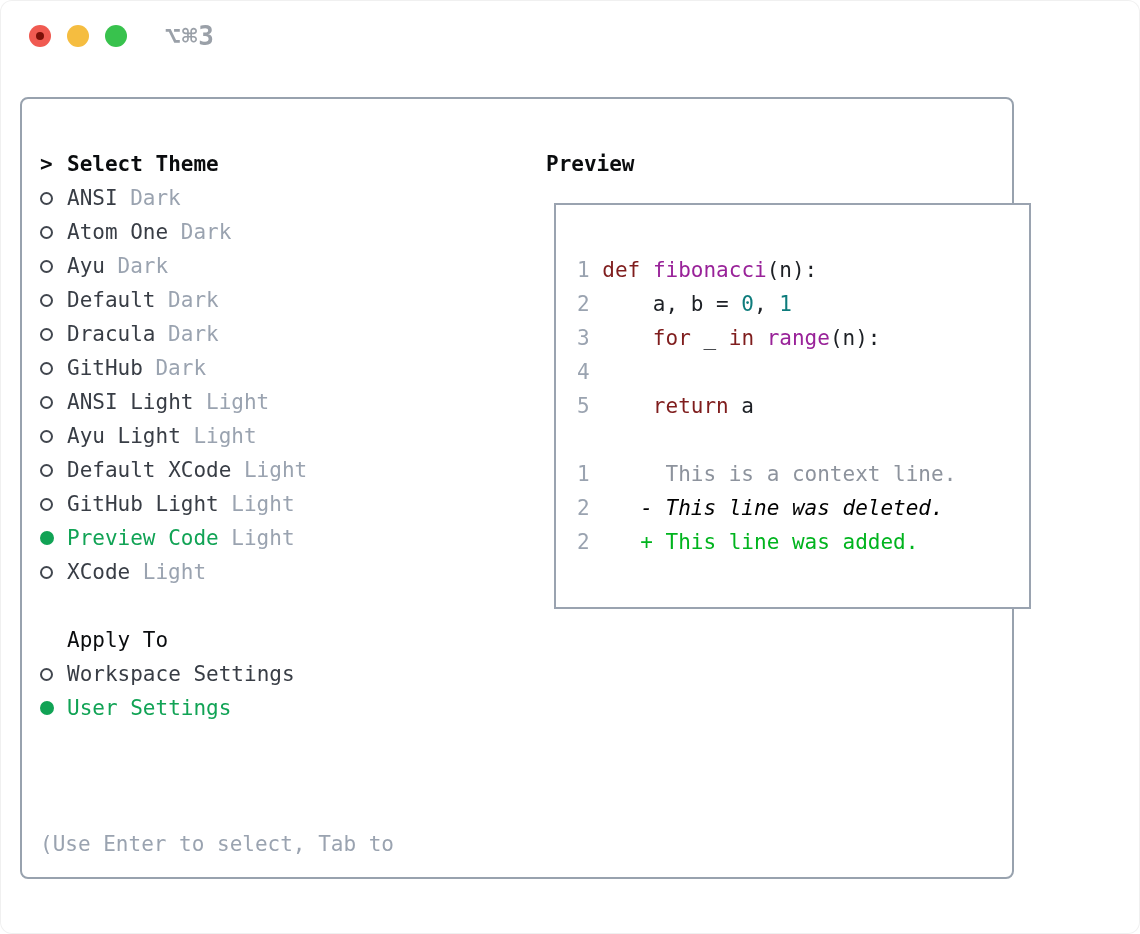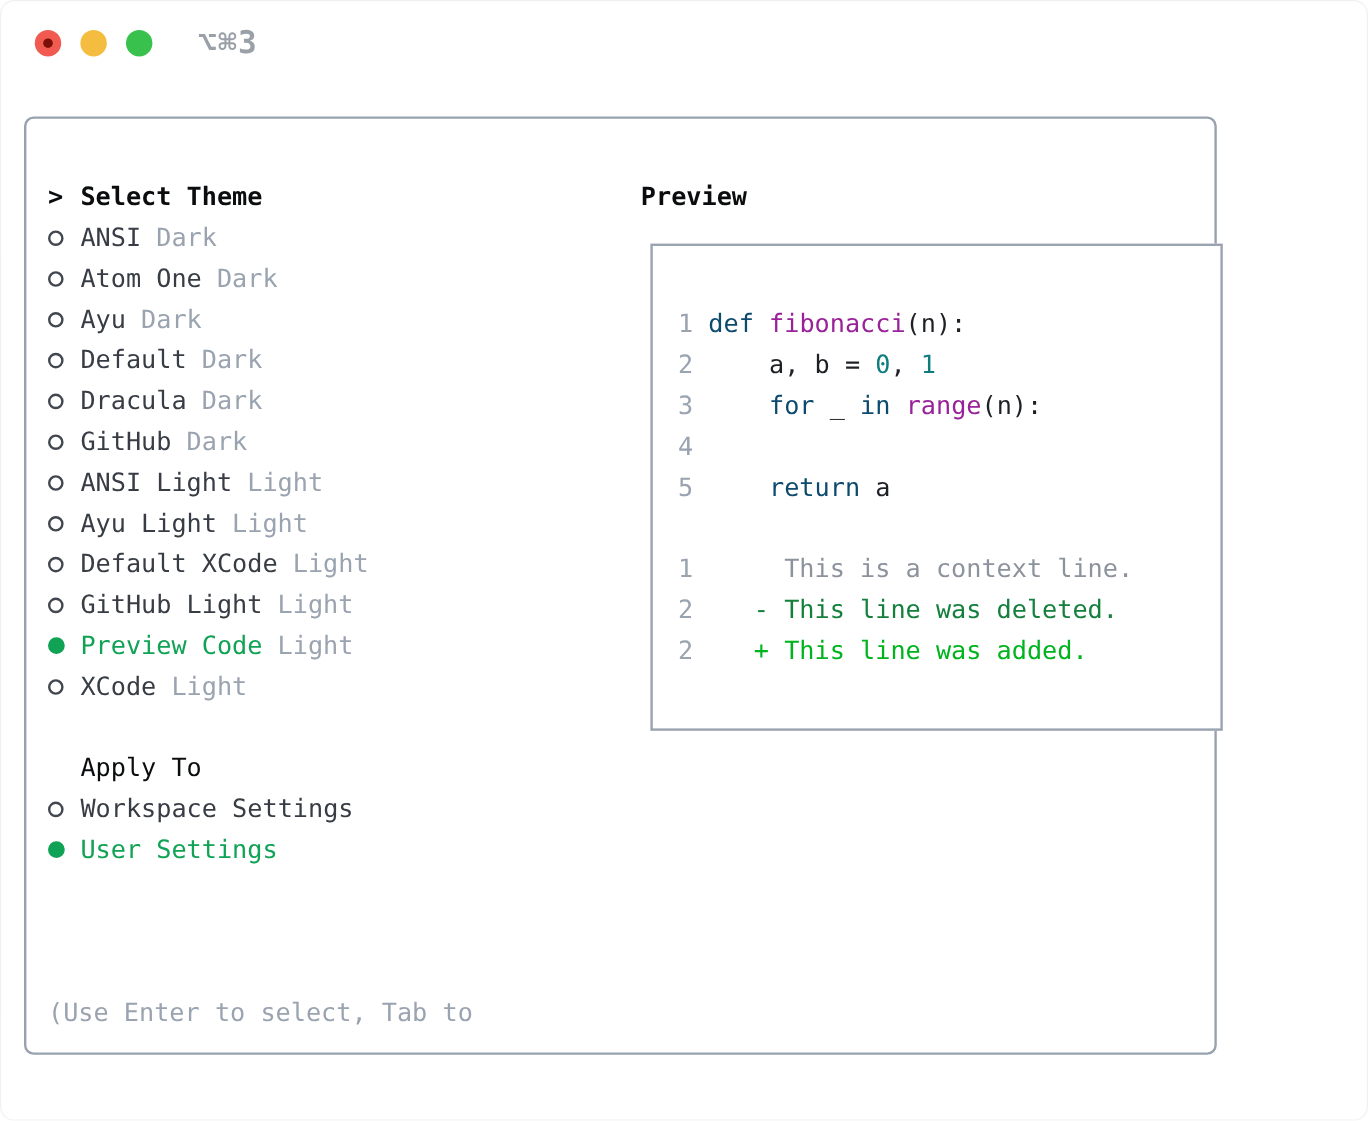--- a/index.html
+++ b/index.html
@@ -31,39 +31,39 @@
   .circle{width:13px;height:13px;border:2px solid #42474f;border-radius:50%;box-sizing:border-box;background:transparent;}
   .row.selected .circle{background:#11a355;border-color:#11a355;width:14px;height:14px;}
   .row.selected .t-name{color:#11a355;}
   .row.selected .a-label{color:#11a355;}
   .header-row{font-weight:bold;color:#0a0c0e;}
   .header-row .marker{font-weight:bold;color:#0a0c0e;}
   .t-variant{color:#9aa3b0;margin-left:12.6px;}
   .apply-header{margin-top:34px;font-weight:normal;color:#0a0c0e;}
   .help{margin-top:34px;color:#9aa3b0;font-size:21px;line-height:34px;white-space:pre;}
   
-  .right-col{position:absolute;left:492px;top:48px;}
+  .right-col{position:absolute;left:504px;top:48px;}
   .preview-title{height:34px;display:flex;align-items:center;margin-left:20px;font-size:21px;font-weight:bold;color:#0a0c0e;}
   .preview-box{
     margin-left:28px;margin-top:22px;
     width:477px;height:406px;box-sizing:border-box;
     border:2px solid #9aa3b0;background:#ffffff;
     padding:48px 0 0 21px;overflow:hidden;
   }
   .code-line,.diff-line{height:34px;display:flex;align-items:center;font-size:21px;white-space:pre;}
   .ln{width:1ch;color:#9aa3b0;flex:none;}
   .code{margin-left:1ch;white-space:pre;}
   .dtext{margin-left:4ch;white-space:pre;}
   .blank-line{height:34px;}
-  .kw{color:#0c4a6e;}
+  .kw{color:#7f1d1d;}
   .fn{color:#992299;}
   .num{color:#0e7c7c;}
   .pl{color:#1d2025;}
   .ctx{color:#8d939d;text-align:center;}
-  .del{color:#15803d;}
+  .del{color:#000000;font-style:italic;}
   .add{color:#00b41e;}
 </style>
 </head>
 <body>
 
 <div class="screen">
 
   <div class="titlebar">
     <span class="tl red">
         <span class="tl-dot"></span>

